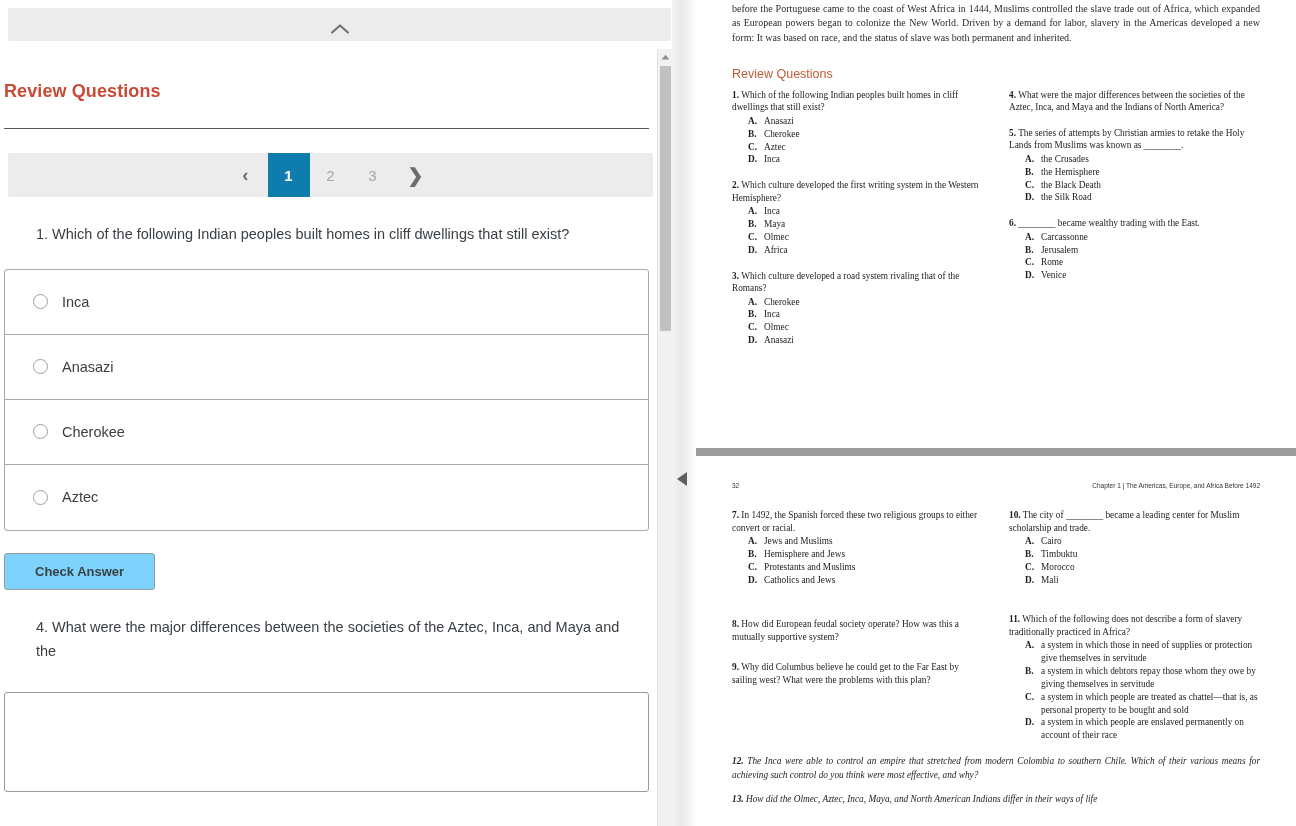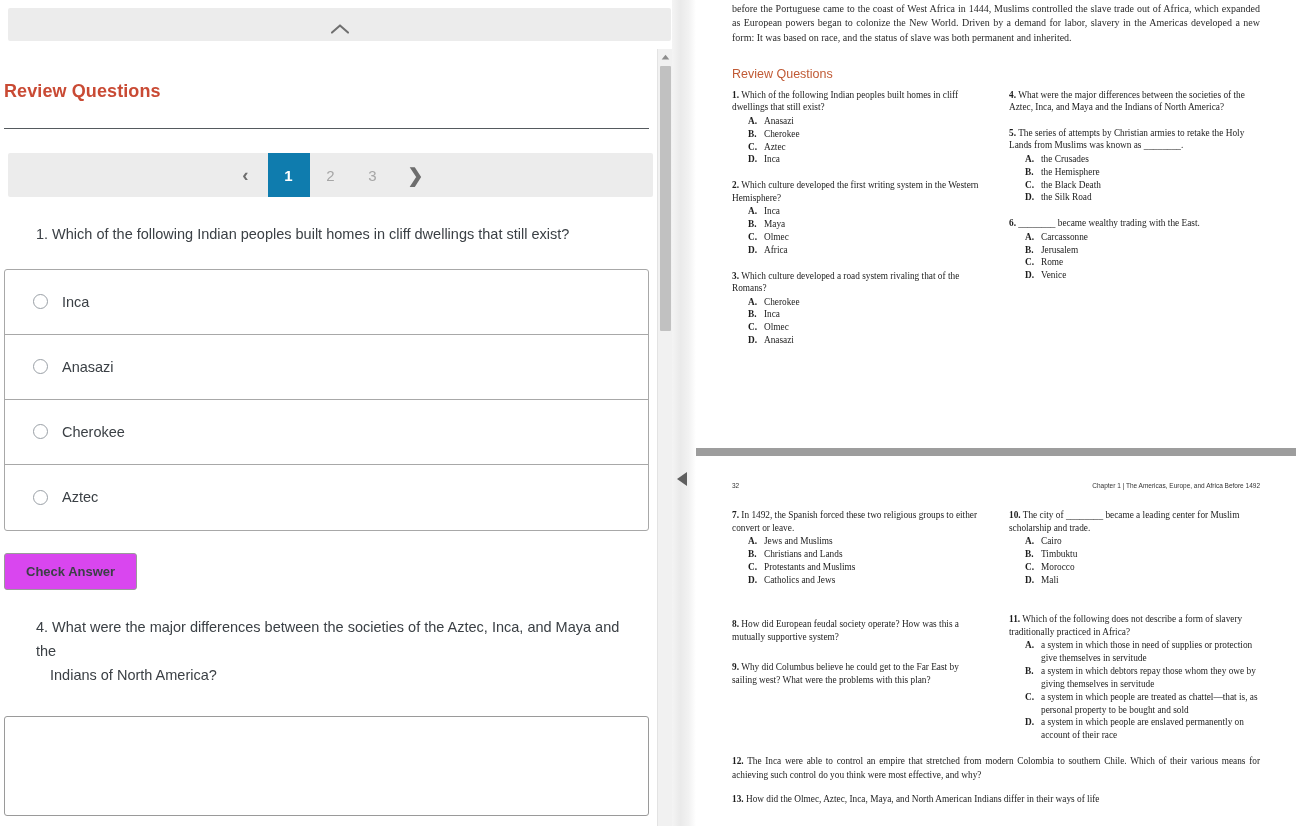--- a/index.html
+++ b/index.html
@@ -116,22 +116,22 @@
     margin-right: 14px;
     background: #fff;
   }
   .answer-label {
     font-size: 14.5px;
     color: #3b4045;
   }
 
   #check-answer {
     margin: 22px 0 0 4px;
-    padding: 10px 21px;
-    background: #d946ef;
+    padding: 10px 30px;
+    background: #7dd3fc;
     border: 1px solid #9a9a9a;
     border-radius: 3px;
     font-family: "Liberation Sans", sans-serif;
     font-size: 13px;
     font-weight: bold;
     color: #3b4045;
     cursor: pointer;
   }
 
   #free-answer {
@@ -250,20 +250,21 @@
     color: #333;
     padding: 26px 0 20px 0;
     font-family: "Liberation Sans", sans-serif;
   }
   .ct-q {
     font-size: 9.3px;
     line-height: 1.45;
     color: #1d1d1d;
     text-align: justify;
     margin: 0 0 11px 0;
+    font-style: italic;
   }
   .ct-q .num { font-weight: bold; }
   #right-bottom-fade {
     position: absolute;
     left: 0; bottom: 0; width: 600px; height: 6px;
     background: linear-gradient(to bottom, rgba(255,255,255,0), #ffffff);
     pointer-events: none;
   }
 </style>
 </head>
@@ -313,21 +314,20 @@
           <div class="answer-row">
             <span class="radio"></span>
             <span class="answer-label">Aztec</span>
           </div>
         </div>
 
         <button id="check-answer">Check Answer</button>
 
         <div class="q-text">
           <span class="indent-wrap">4. What were the major differences between the societies of the Aztec, Inca, and Maya and the</span>
-          <span class="indent-wrap" style="padding-left:14px">Indians of North America?</span>
         </div>
 
         <textarea id="free-answer" placeholder="" style=""></textarea>
 
       </div>
     </div>
 
     <div id="left-scrollbar">
       <div class="sb-arrow">
         <svg width="9" height="6" viewBox="0 0 9 6">
@@ -489,29 +489,29 @@
       <div class="page-head">
         <span>32</span>
         <span>Chapter 1 | The Americas, Europe, and Africa Before 1492</span>
       </div>
 
       <div class="cols">
         <div class="col">
 
           <div class="bq">
             <span class="num">7.</span>
-            <span class="stem">In 1492, the Spanish forced these two religious groups to either convert or leave.</span>
+            <span class="stem">In 1492, the Spanish forced these two religious groups to either convert or racial.</span>
             <ol class="choices">
               <li>
                   <span class="ltr">A.</span>
                   <span>Jews and Muslims</span>
                 </li>
               <li>
                   <span class="ltr">B.</span>
-                  <span>Christians and Lands</span>
+                  <span>Hemisphere and Jews</span>
                 </li>
               <li>
                   <span class="ltr">C.</span>
                   <span>Protestants and Muslims</span>
                 </li>
               <li>
                   <span class="ltr">D.</span>
                   <span>Catholics and Jews</span>
                 </li>
             </ol>

